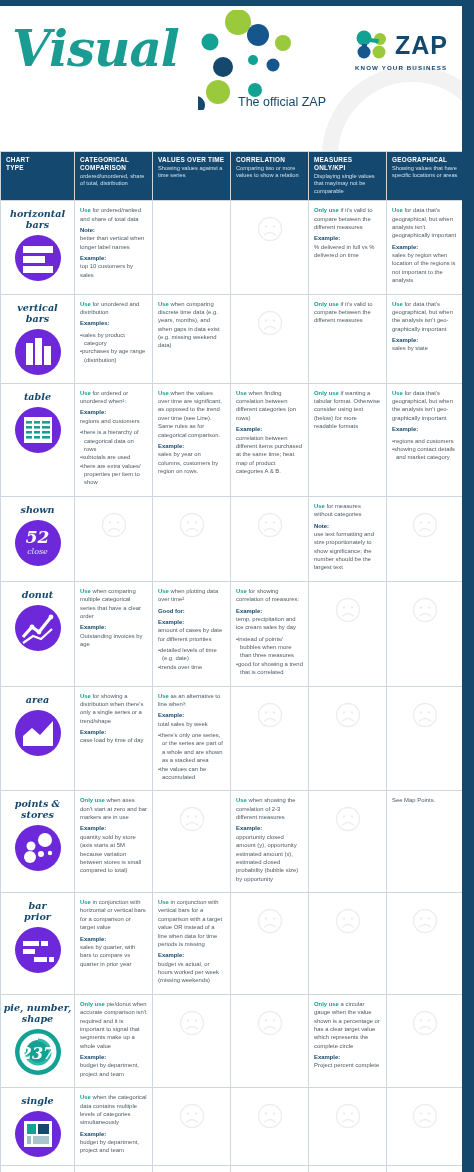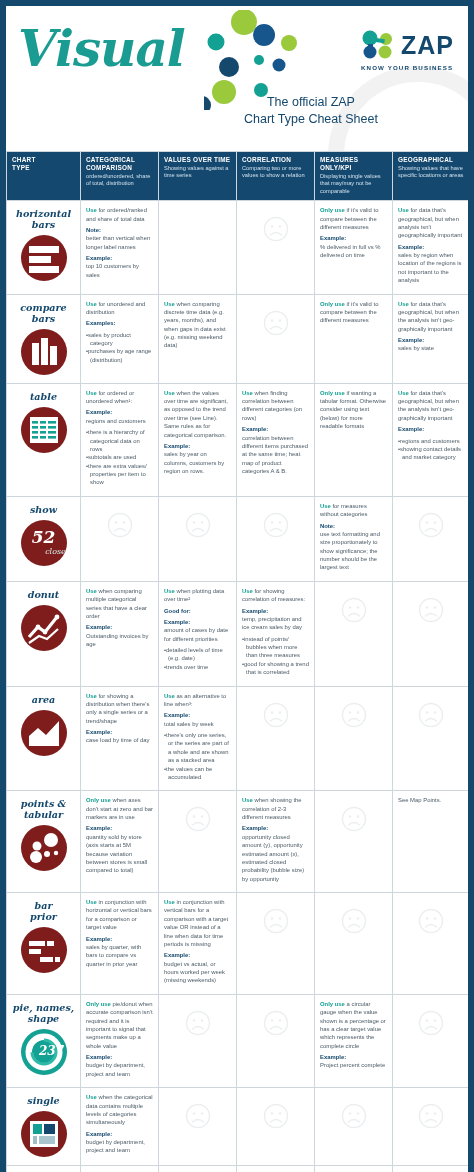--- a/index.html
+++ b/index.html
@@ -8,21 +8,21 @@
     height: 1172px;
     background: #14486d;
     font-family: "Liberation Sans", sans-serif;
     overflow: hidden;
   }
   .page {
     position: relative;
     width: 394px;
     height: 1172px;
     background: #14486d;
-    padding: 6px 6px 0 6px;
+    padding: 6px 6px 0 0;
   }
   .sheet {
     position: relative;
     width: 462px;
     background: #ffffff;
     overflow: hidden;
   }
 
   
   .header {
@@ -103,21 +103,21 @@
     font-style: italic;
     font-weight: bold;
     font-size: 9.6px;
     color: #14486d;
     line-height: 1.15;
     margin-bottom: 5px;
   }
   .icon-circle {
     width: 46px; height: 46px;
     border-radius: 50%;
-    background: #7f1d1d;
+    background: #6d28d9;
     margin: 0 auto;
     position: relative;
     overflow: hidden;
   }
   td.body-cell { padding: 5px 5px 6px 5px; }
 
   .blk { font-size: 5.9px; line-height: 1.42; color: #4b5b66; }
   .blk p { margin-bottom: 3px; }
   .kw { color: #13a193; font-weight: bold; }
   .lbl { color: #14486d; font-weight: bold; display: block; }
@@ -148,21 +148,20 @@
         <circle cx="57" cy="80" r="7" fill="#13a193"></circle>
         <circle cx="-2" cy="95" r="9" fill="#14486d"></circle>
       </svg>
 
       <div class="title-block">
         <div class="t-visual">Visual</div>
       </div>
 
       <div class="subtitle">
         <div>The official ZAP</div>
-        <div>Chart Type Cheat Sheet</div>
       </div>
 
       <div class="logo">
         <div class="logo-row">
           <svg width="34" height="30" viewBox="0 0 34 30">
             <circle cx="9" cy="8" r="7.5" fill="#13a193"></circle>
             <circle cx="25" cy="9" r="6" fill="#9ac93c"></circle>
             <circle cx="9" cy="22" r="6.5" fill="#17568c"></circle>
             <circle cx="24" cy="22" r="6.5" fill="#9ac93c"></circle>
             <rect x="8" y="7" width="16" height="4" fill="#13a193" transform="rotate(8 8 7)"></rect>
@@ -255,21 +254,21 @@
             <td class="body-cell">
               <div class="blk">
                 <p><span class="kw">Use</span> for data that's geographical, but when analysis isn't geographically important</p>
                 <p><span class="lbl">Example:</span>sales by region when location of the regions is not important to the analysis</p>
               </div>
             </td>
           </tr>
           <tr>
             <td class="type-cell">
               <div class="type-name">
-                <div>compare</div>
+                <div>vertical</div>
                 <div>bars</div>
               </div>
               <div class="icon-circle"><svg width="46" height="46" viewBox="0 0 46 46">
                   <rect x="11" y="14" width="7" height="22" fill="#fff"></rect>
                   <rect x="20" y="9" width="7" height="27" fill="#fff"></rect>
                   <rect x="29" y="17" width="7" height="19" fill="#fff"></rect>
                 </svg></div>
             </td>
             <td class="body-cell">
               <div class="blk">
@@ -368,25 +367,25 @@
                 <p>
                   <span class="bl">•regions and customers</span>
                   <span class="bl">•showing contact details and market category</span>
                 </p>
               </div>
             </td>
           </tr>
           <tr>
             <td class="type-cell">
               <div class="type-name">
-                <div>show</div>
+                <div>shown</div>
               </div>
               <div class="icon-circle">
                 <div style="position:absolute;left:0;top:9px;width:100%;text-align:center;color:#fff;font-family:'DejaVu Serif',serif;font-style:italic;font-weight:bold;font-size:17px;line-height:1">52</div>
-                <div style="position:absolute;left:12px;top:27px;width:100%;text-align:center;color:#cfeee9;font-size:8px;font-family:'DejaVu Serif',serif;font-style:italic">close</div>
+                <div style="position:absolute;left:0;top:27px;width:100%;text-align:center;color:#cfeee9;font-size:8px;font-family:'DejaVu Serif',serif;font-style:italic">close</div>
               </div>
             </td>
             <td class="body-cell">
               <div class="sad">
                 <svg width="26" height="26" viewBox="0 0 26 26">
                   <circle cx="13" cy="13" r="11.5" fill="none" stroke="#d8dde1" stroke-width="1.4"></circle>
                   <circle cx="9" cy="10.5" r="1.2" fill="#d8dde1"></circle>
                   <circle cx="17" cy="10.5" r="1.2" fill="#d8dde1"></circle>
                   <path d="M7.5 19 Q13 14 18.5 19" fill="none" stroke="#d8dde1" stroke-width="1.4" stroke-linecap="round"></path>
                 </svg>
@@ -545,21 +544,21 @@
                   <circle cx="17" cy="10.5" r="1.2" fill="#d8dde1"></circle>
                   <path d="M7.5 19 Q13 14 18.5 19" fill="none" stroke="#d8dde1" stroke-width="1.4" stroke-linecap="round"></path>
                 </svg>
               </div>
             </td>
           </tr>
           <tr>
             <td class="type-cell">
               <div class="type-name">
                 <div>points &amp;</div>
-                <div>tabular</div>
+                <div>stores</div>
               </div>
               <div class="icon-circle"><svg width="46" height="46" viewBox="0 0 46 46">
                   <circle cx="30" cy="15" r="7" fill="#fff"></circle>
                   <circle cx="16" cy="21" r="4.5" fill="#fff"></circle>
                   <circle cx="26" cy="29" r="3" fill="#fff"></circle>
                   <circle cx="15" cy="32" r="6" fill="#fff"></circle>
                   <circle cx="35" cy="28" r="2.2" fill="#fff"></circle>
                 </svg></div>
             </td>
             <td class="body-cell">
@@ -651,29 +650,29 @@
                   <circle cx="9" cy="10.5" r="1.2" fill="#d8dde1"></circle>
                   <circle cx="17" cy="10.5" r="1.2" fill="#d8dde1"></circle>
                   <path d="M7.5 19 Q13 14 18.5 19" fill="none" stroke="#d8dde1" stroke-width="1.4" stroke-linecap="round"></path>
                 </svg>
               </div>
             </td>
           </tr>
           <tr>
             <td class="type-cell">
               <div class="type-name">
-                <div>pie, names,</div>
+                <div>pie, number,</div>
                 <div>shape</div>
               </div>
               <div class="icon-circle" style="background: transparent;"><svg width="46" height="46" viewBox="0 0 46 46">
                   <circle cx="23" cy="23" r="21" fill="none" stroke="#13a193" stroke-width="5"></circle>
                   <circle cx="23" cy="23" r="14" fill="none" stroke="#ffffff" stroke-width="3"></circle>
                   <circle cx="23" cy="23" r="12" fill="#13a193"></circle>
                   <circle cx="23" cy="23" r="12" fill="none" stroke="#2fb9a9" stroke-width="3" stroke-dasharray="56 100" transform="rotate(-90 23 23)"></circle>
-                </svg><div style="position:absolute;left:8px;top:15px;width:100%;text-align:center;color:#fff;font-family:'DejaVu Serif',serif;font-style:italic;font-weight:bold;font-size:12px">237</div></div>
+                </svg><div style="position:absolute;left:0;top:15px;width:100%;text-align:center;color:#fff;font-family:'DejaVu Serif',serif;font-style:italic;font-weight:bold;font-size:16px">237</div></div>
             </td>
             <td class="body-cell">
               <div class="blk">
                 <p><span class="kw">Only use</span> pie/donut when accurate comparison isn't required and it is important to signal that segments make up a whole value</p>
                 <p><span class="lbl">Example:</span>budget by department, project and team</p>
               </div>
             </td>
             <td class="body-cell">
               <div class="sad">
                 <svg width="26" height="26" viewBox="0 0 26 26">

